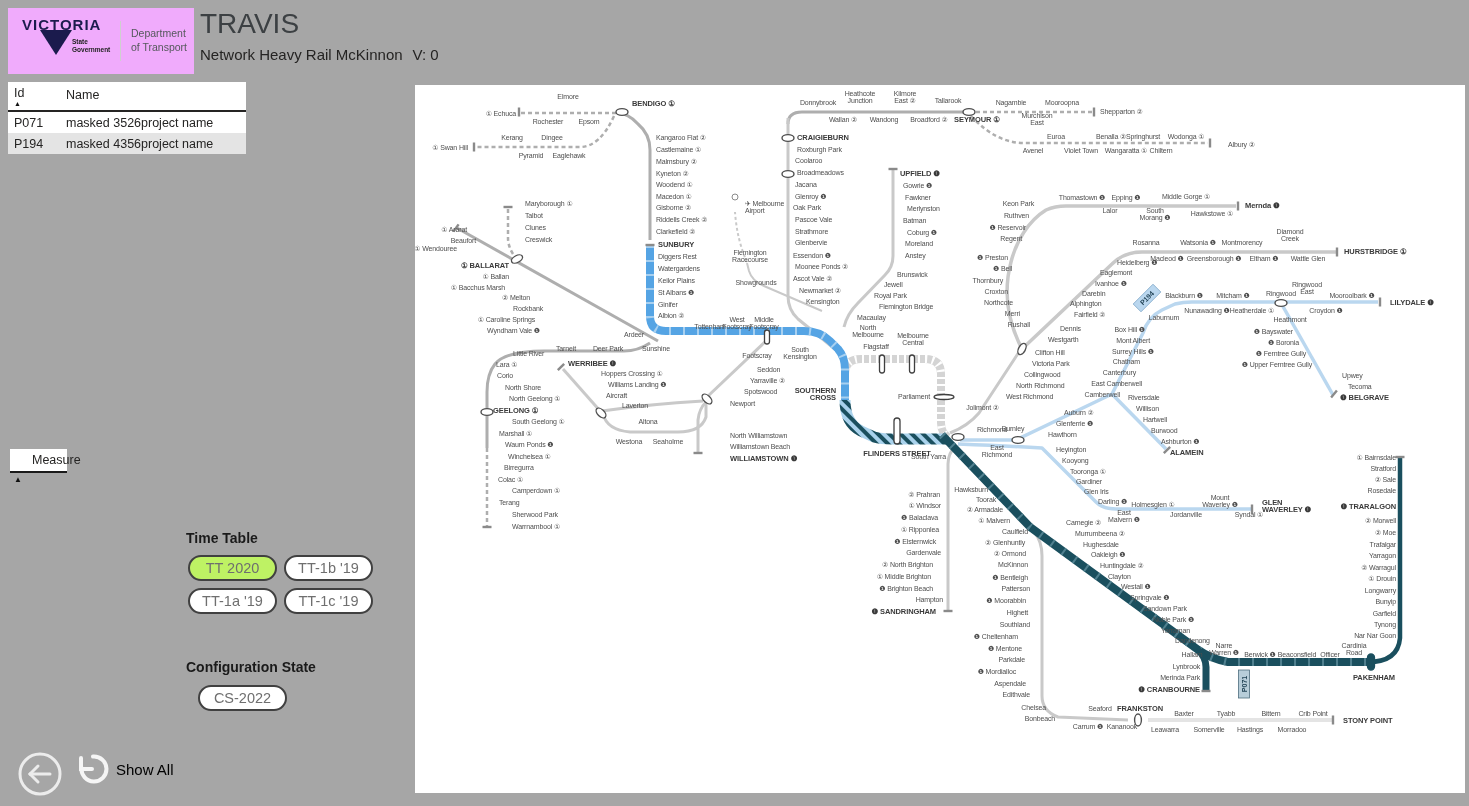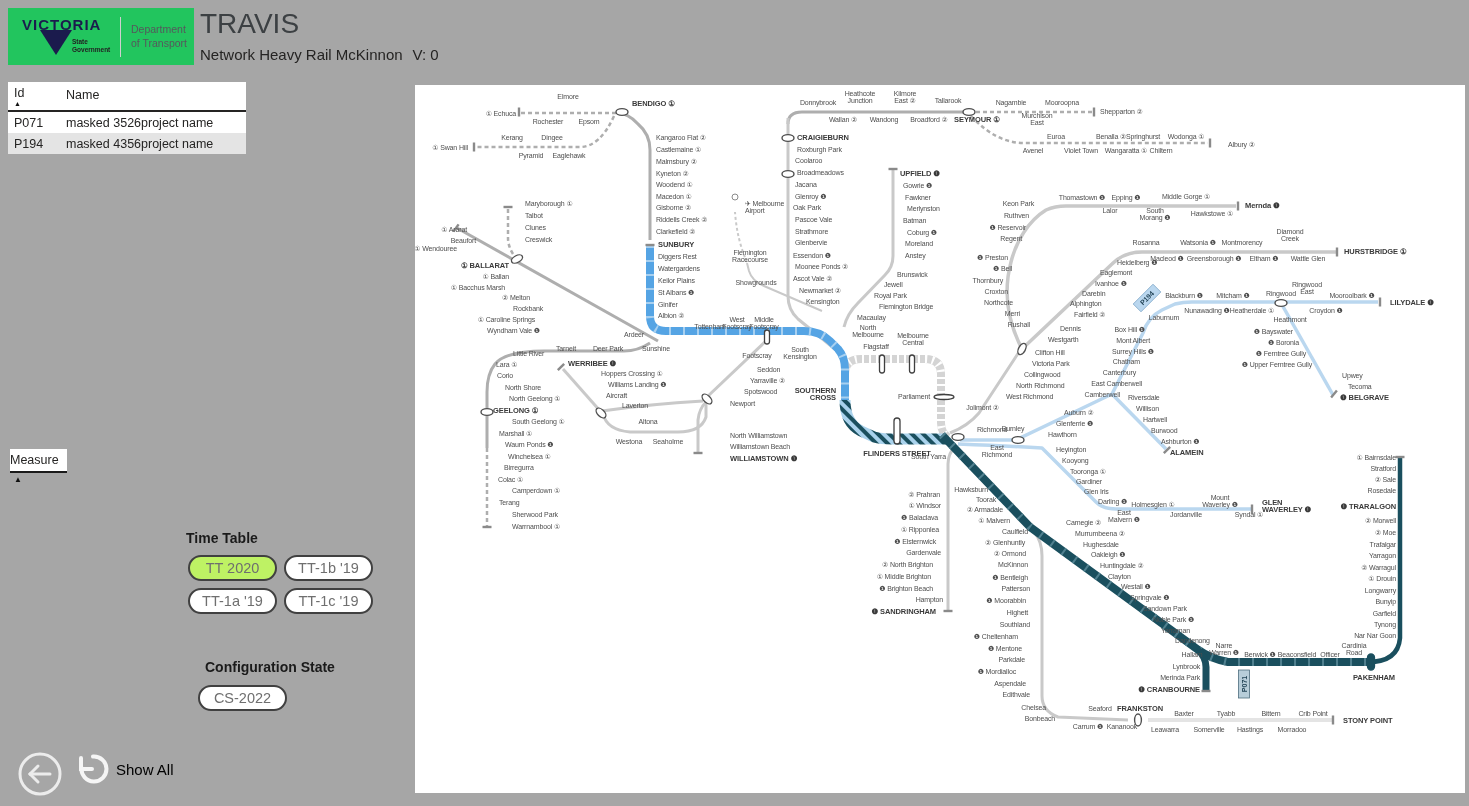--- a/index.html
+++ b/index.html
@@ -1,39 +1,39 @@
 <!DOCTYPE html>
 <html><head>
 <meta charset="utf-8">
 <style>
   html,body{margin:0;padding:0;}
   #app{position:relative;width:1469px;height:806px;background:#a6a6a6;font-family:"Liberation Sans",sans-serif;overflow:hidden;}
   
-  .logo-box{position:absolute;left:8px;top:8px;width:186px;height:57px;background:#22c55e;display:flex;align-items:center;}
+  .logo-box{position:absolute;left:8px;top:8px;width:186px;height:66px;background:#f0abfc;display:flex;align-items:center;}
   .vic{position:relative;width:112px;height:100%;}
   .vic-name{position:absolute;left:14px;top:8px;font-weight:bold;font-size:15px;letter-spacing:1px;color:#1b1b4d;}
   .vic-tri{position:absolute;left:32px;top:22px;width:0;height:0;border-left:16px solid transparent;border-right:16px solid transparent;border-top:25px solid #1b1b4d;}
   .vic-sub{position:absolute;left:64px;top:30px;font-size:6.5px;font-weight:bold;color:#222;line-height:1.25;}
   .logo-div{width:1px;height:40px;background:#cfcfcf;}
   .dept{margin-left:10px;font-size:10.5px;color:#55585c;line-height:1.3;}
   .title{position:absolute;left:200px;top:8px;font-size:28px;color:#3c4043;}
   .subtitle-row{position:absolute;left:200px;top:46px;font-size:15px;color:#252423;}
   .ver{margin-left:10px;}
   
   .tbl{position:absolute;left:8px;top:82px;width:238px;font-size:12.5px;color:#252423;}
   .tbl-head{display:flex;background:#fff;border-bottom:2px solid #252423;height:28px;}
   .tbl-head .c1{width:48px;padding:4px 0 0 6px;position:relative;}
   .tbl-head .c2{flex:1;padding:6px 0 0 4px;}
   .sort{position:absolute;left:6px;top:18px;font-size:7px;color:#111;}
   .tbl-row{display:flex;height:21px;align-items:center;background:#fff;}
   .tbl-row:nth-child(odd){background:#e4e4e4;}
   .tbl-row .c1{width:48px;padding-left:6px;}
   .tbl-row .c2{flex:1;padding-left:4px;}
   
-  .measure{position:absolute;left:10px;top:449px;width:57px;height:24px;background:#fff;border-bottom:2px solid #1a1a1a;font-size:12.5px;color:#252423;padding:4px 0 0 0;box-sizing:border-box;}
+  .measure{position:absolute;left:10px;top:449px;width:57px;height:24px;background:#fff;border-bottom:2px solid #1a1a1a;font-size:12.5px;color:#252423;padding:4px 0 0 22px;box-sizing:border-box;}
   .measure-arrow{position:absolute;left:14px;top:475px;font-size:8px;color:#111;}
   
   .corridors{position:absolute;left:8px;top:563px;width:116px;font-size:12.5px;color:#252423;}
   .cor-head{background:#fff;border-bottom:2px solid #252423;height:25px;padding:5px 0 0 6px;box-sizing:border-box;}
   .cor-row{height:21px;background:#fff;display:flex;align-items:center;padding-left:6px;font-size:12px;}
   .cor-row.sel{background:#e3e3e3;}
   
   .sec-label{position:absolute;font-weight:bold;font-size:14px;color:#1a1a1a;}
   .pill-btn{position:absolute;width:89px;height:26px;border:2px solid #404040;border-radius:13px;background:#fff;color:#6f6f6f;font-size:14.5px;display:flex;align-items:center;justify-content:center;box-sizing:border-box;cursor:pointer;}
   .pill-btn.sel{background:#bef264;}
@@ -87,21 +87,21 @@
   <div class="measure">Measure</div>
   <div class="measure-arrow">▲</div>
 
 
   <div class="sec-label" style="left:186px;top:530px;">Time Table</div>
   <div class="pill-btn sel" style="left:188px;top:555px;">TT 2020</div>
   <div class="pill-btn" style="left:284px;top:555px;">TT-1b '19</div>
   <div class="pill-btn" style="left:188px;top:588px;">TT-1a '19</div>
   <div class="pill-btn" style="left:284px;top:588px;">TT-1c '19</div>
 
-  <div class="sec-label" style="left:186px;top:659px;margin-left:19px;">Configuration State</div>
+  <div class="sec-label" style="left:186px;top:659px;">Configuration State</div>
   <div class="pill-btn" style="left:198px;top:685px;">CS-2022</div>
 
   <div class="back-btn">
     <svg width="48" height="48" viewBox="0 0 48 48">
       <circle cx="24" cy="24" r="20" fill="none" stroke="#ececec" stroke-width="3"></circle>
       <g stroke="#ececec" stroke-width="3" stroke-linecap="round" fill="none">
         <path d="M14,24 H34"></path>
           <path d="M14,24 L22,16"></path>
           <path d="M14,24 L22,32"></path>
       </g>

